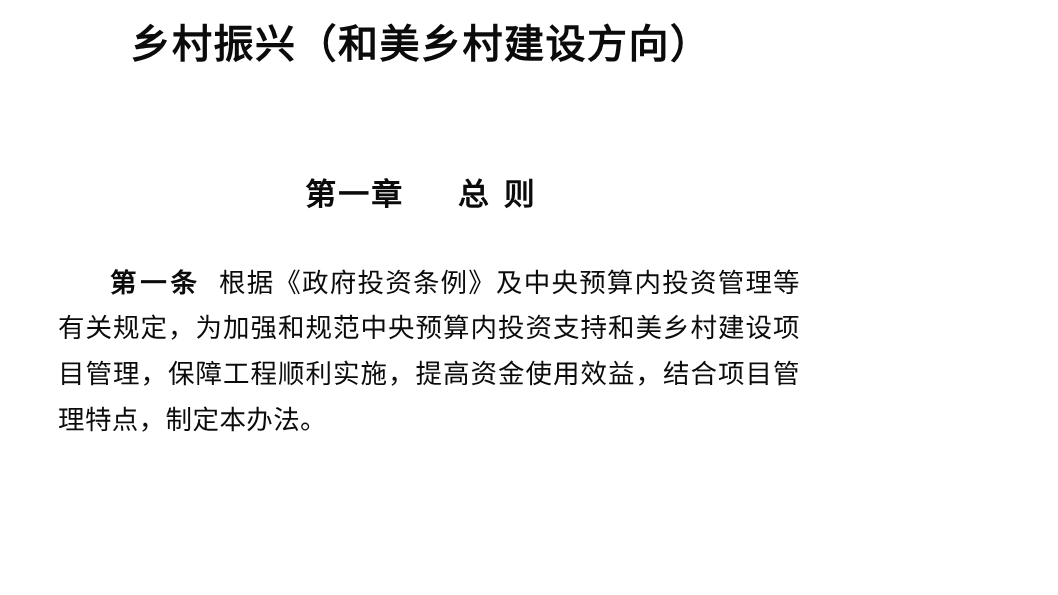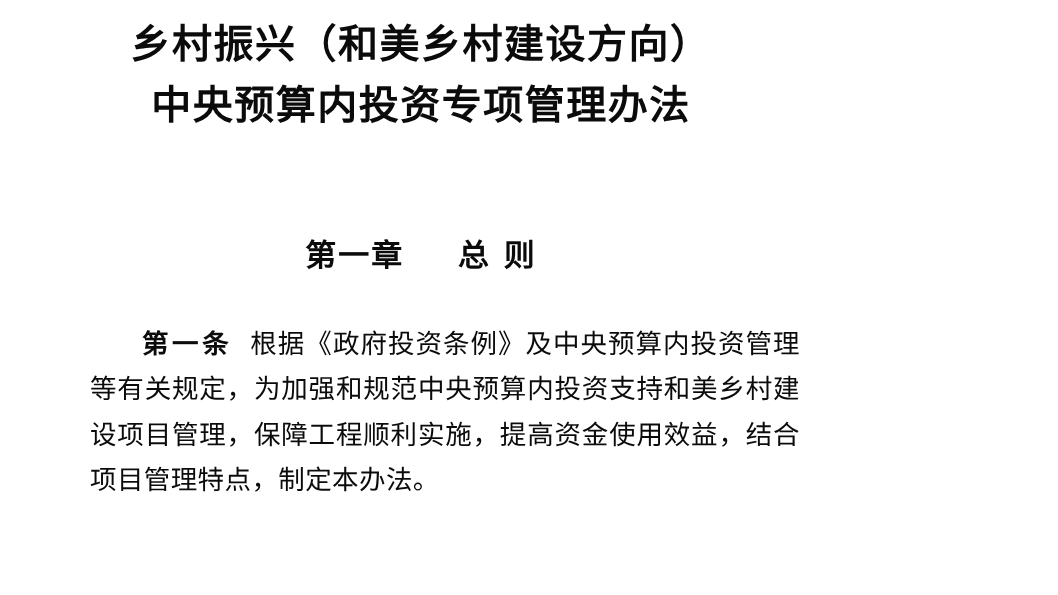--- a/index.html
+++ b/index.html
@@ -50,21 +50,20 @@
   }
   .chapter-heading .chapter-gap {
     display: inline-block;
     width: 28px;
   }
 
   .body-block {
     padding-top: 46px;
     padding-left: 58px;
     padding-right: 42px;
-    margin-left: 32px;
   }
 
   .body-paragraph {
     margin: 0;
     font-size: 26.5px;
     line-height: 1.72;
     text-align: justify;
     text-justify: inter-ideograph;
     letter-spacing: 0.4px;
   }
@@ -75,21 +74,20 @@
     padding-right: 18px;
   }
 </style>
 </head>
 <body>
 
 <div class="page">
 
   <h1 class="doc-title">
     <span class="title-line">乡村振兴（和美乡村建设方向）</span>
-    <span class="title-line">中央预算内投资专项管理办法</span>
   </h1>
 
   <h2 class="chapter-heading">
     <span>第一章</span>
     <span class="chapter-gap"></span>
     <span>总  则</span>
   </h2>
 
   <div class="body-block">
     <p class="body-paragraph">

